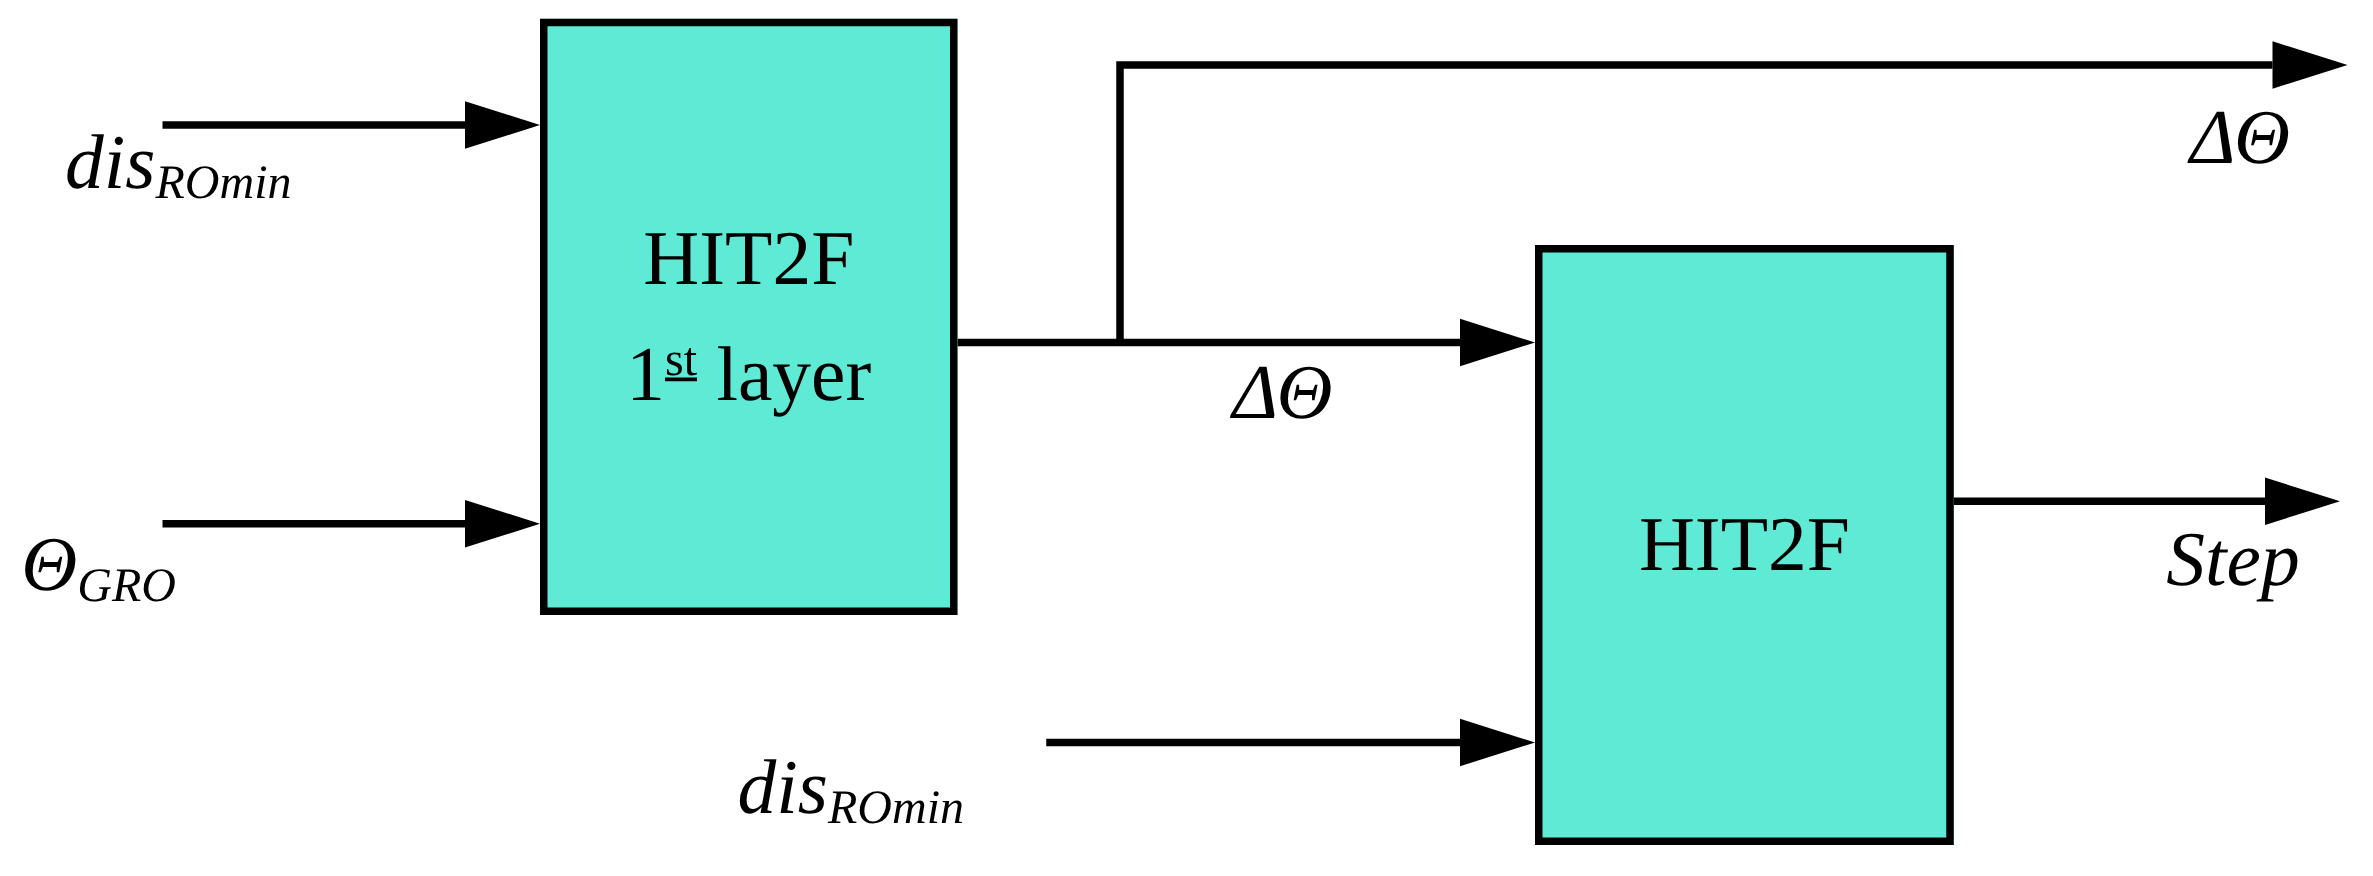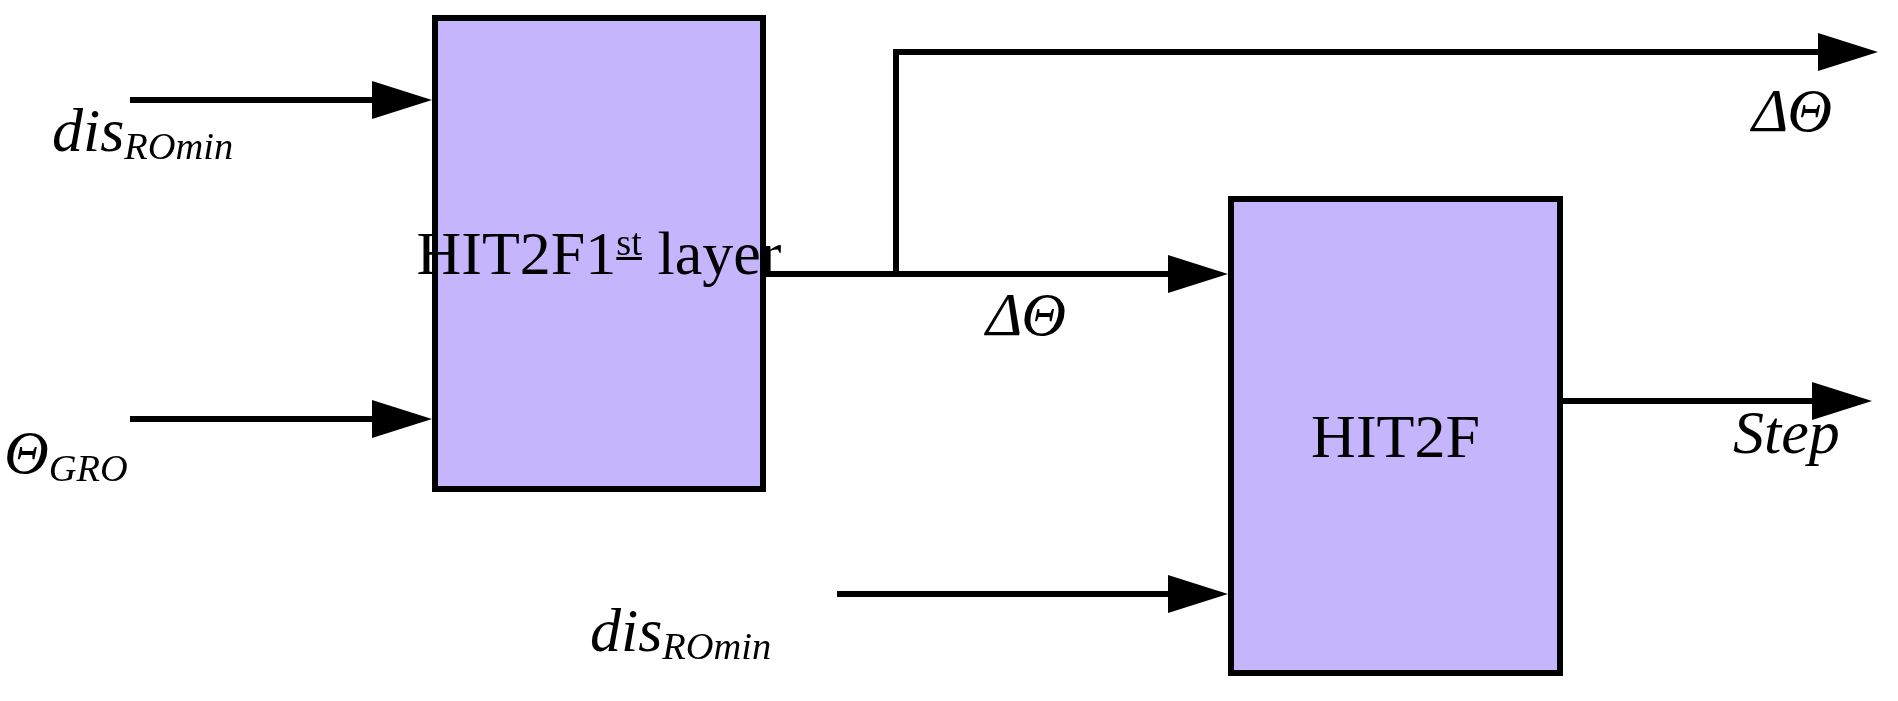--- a/index.html
+++ b/index.html
@@ -21,22 +21,22 @@
     stroke-width:6;
     stroke-linejoin:miter;
     stroke-linecap:butt;
   }
   svg.wires polygon { fill:var(--line-color,#000000); stroke:none; }
 
   .box {
     position:absolute;
     box-sizing:border-box;
     border:6px solid var(--line-color,#000000);
-    background:#c4b5fd;
-    display:flex; flex-direction:row;
+    background:#5eead4;
+    display:flex; flex-direction:column;
     align-items:center; justify-content:center;
     text-align:center;
   }
   #box1 { left:432px; top:15px;  width:334px; height:477px; }
   #box2 { left:1228px; top:196px; width:335px; height:480px; }
 
   .box .bl {
     font-size:62px;
     line-height:1.5;
     white-space:nowrap;
@@ -57,25 +57,25 @@
     font-size:62px;
     line-height:1;
     white-space:nowrap;
   }
   .lbl .sub {
     font-size:0.62em;
     vertical-align:-0.22em;
   }
 
   #lbl-in1     { left:52px;   top:99px;  }
-  #lbl-in2     { left:4px;    top:421px; }
+  #lbl-in2     { left:17px;    top:421px; }
   #lbl-in3     { left:590px;  top:599px; }
   #lbl-mid     { left:986px;  top:283px; }
   #lbl-out-top { left:1752px; top:79px;  }
-  #lbl-step    { left:1733px; top:401px;font-style:italic; }
+  #lbl-step    { left:1733px; top:417px;font-style:italic; }
 </style>
 </head>
 <body>
 
 <div class="stage">
 
   <svg class="wires" viewBox="0 0 1898 701">
 
     <path d="M130,100 H376"></path>
     <polygon points="432,100 372,81 372,119"></polygon>

